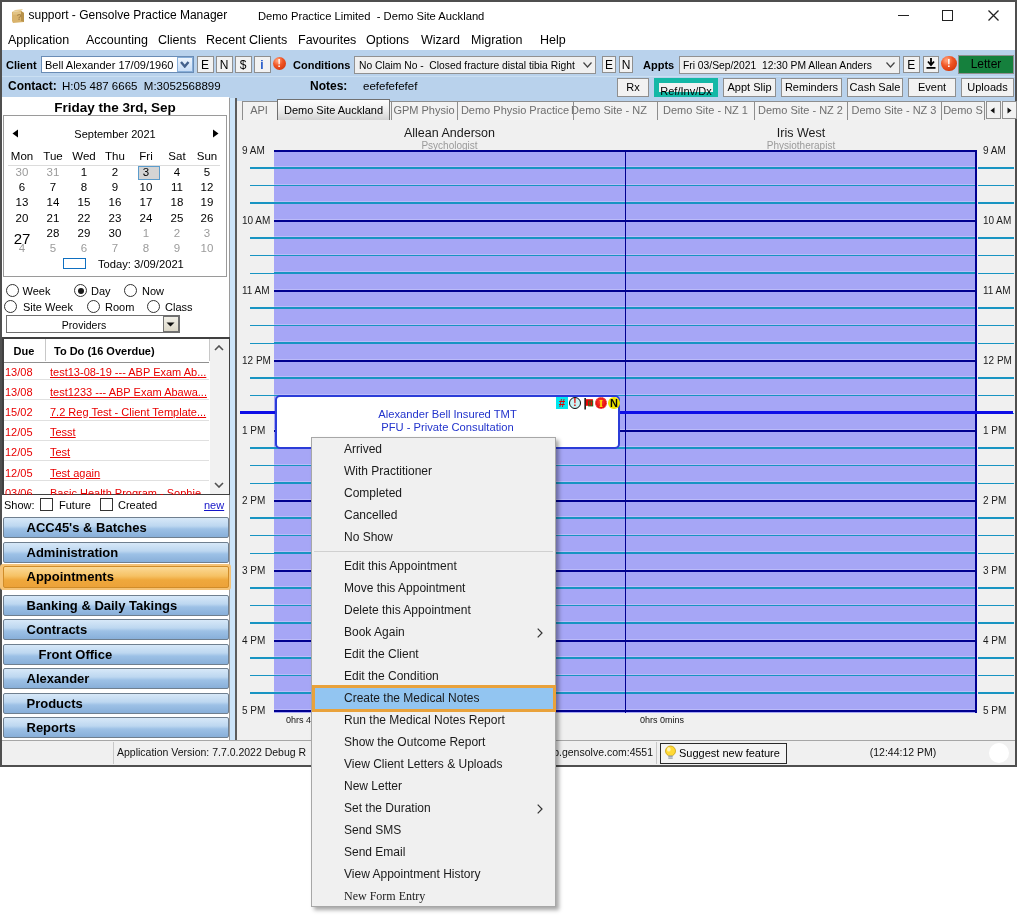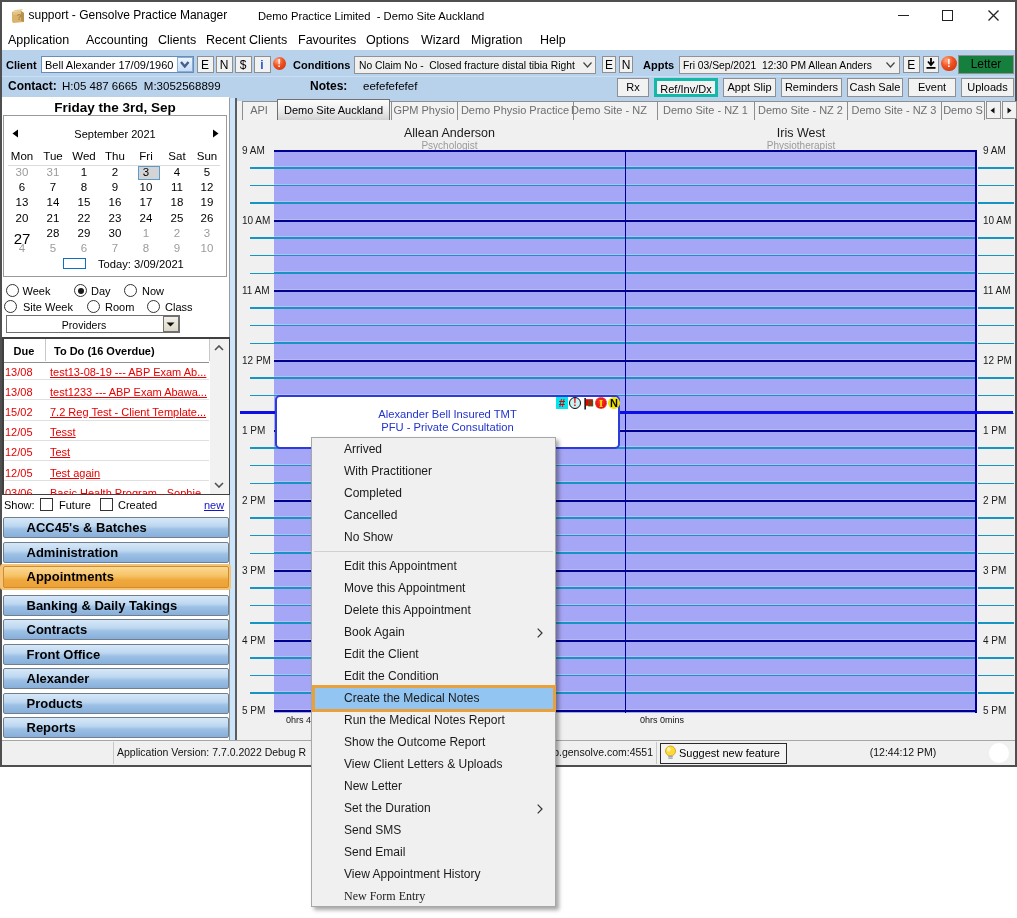--- a/index.html
+++ b/index.html
@@ -65,21 +65,21 @@
     <path d="M5 0 L5 6 M2 3.5 L5 7 L8 3.5" stroke="#000" stroke-width="1.8" fill="none"></path>
     <rect x="0.5" y="9" width="9" height="1.8" fill="#000"></rect>
   </svg>
 <div style="position:absolute;left:941px;top:55.5px;width:15.5px;height:15.5px;border-radius:50%;background:radial-gradient(circle at 36% 28%, #ff9a70 8%, #f05525 40%, #d93c10 75%, #bc3208);color:#fff;font-size:11px;font-weight:bold;text-align:center;line-height:15px;">!</div>
 <div style="position:absolute;left:958px;top:54.5px;width:56px;height:19px;background:#15803d;border:1px solid #8f8f8f;text-align:center;font-size:12px;line-height:17px;">Letter</div>
 <div style="position:absolute;left:8px;top:80px;height:13px;font-size:12px;color:#000;line-height:13px;font-weight:bold;">Contact:</div>
 <div style="position:absolute;left:62px;top:80px;height:13px;font-size:11.5px;color:#000;line-height:13px;text-align:center;">H:05 487 6665&nbsp; M:3052568899</div>
 <div style="position:absolute;left:310px;top:80px;height:13px;font-size:12px;color:#000;line-height:13px;font-weight:bold;">Notes:</div>
 <div style="position:absolute;left:363px;top:80px;height:13px;font-size:11.5px;color:#000;line-height:13px;">eefefefefef</div>
 <div style="position:absolute;left:617px;top:77.5px;width:32px;height:19px;background:#f2f2f2;border:1px solid #8f8f8f;text-align:center;font-size:11px;line-height:17px;">Rx</div>
-<div style="position:absolute;left:654px;top:77.5px;width:64px;height:19px;background:#f2f2f2;border:3px solid #14b8a6;text-align:center;font-size:11px;line-height:17px;">Ref/Inv/Dx</div>
+<div style="position:absolute;left:654px;top:77.5px;width:64px;height:19px;background:#f2f2f2;border:5px solid #14b8a6;text-align:center;font-size:11px;line-height:17px;">Ref/Inv/Dx</div>
 <div style="position:absolute;left:723px;top:77.5px;width:53px;height:19px;background:#f2f2f2;border:1px solid #8f8f8f;text-align:center;font-size:11px;line-height:17px;">Appt Slip</div>
 <div style="position:absolute;left:781px;top:77.5px;width:61px;height:19px;background:#f2f2f2;border:1px solid #8f8f8f;text-align:center;font-size:11px;line-height:17px;">Reminders</div>
 <div style="position:absolute;left:847px;top:77.5px;width:56px;height:19px;background:#f2f2f2;border:1px solid #8f8f8f;text-align:center;font-size:11px;line-height:17px;">Cash Sale</div>
 <div style="position:absolute;left:908px;top:77.5px;width:48px;height:19px;background:#f2f2f2;border:1px solid #8f8f8f;text-align:center;font-size:11px;line-height:17px;">Event</div>
 <div style="position:absolute;left:961px;top:77.5px;width:53px;height:19px;background:#f2f2f2;border:1px solid #8f8f8f;text-align:center;font-size:11px;line-height:17px;">Uploads</div>
 <div style="position:absolute;left:2px;top:97px;width:226.5px;height:643px;background:#fff;"></div>
 <div style="position:absolute;left:228.5px;top:98px;width:8px;height:642px;background:#cde5fa;border-left:1px solid #9a9a9a;border-right:2px solid #5d5d5d;"></div>
 <div style="position:absolute;left:236.5px;top:98px;width:778.5px;height:642px;background:#f0f0f0;"></div>
 <div style="position:absolute;left:236.5px;top:98px;width:778.5px;height:2.5px;background:#b9d2ec;"></div>
 <div style="position:absolute;left:2px;top:100px;width:226px;height:15px;font-size:13.5px;color:#000;line-height:15px;font-weight:bold;text-align:center;">Friday the 3rd, Sep</div>
@@ -204,21 +204,21 @@
 <div style="position:absolute;left:59px;top:498px;height:14px;font-size:11px;color:#000;line-height:14px;">Future</div>
 <div style="position:absolute;left:99.5px;top:497.5px;width:13.5px;height:13.5px;background:#fff;border:1px solid #333;"></div>
 <div style="position:absolute;left:118px;top:498px;height:14px;font-size:11px;color:#000;line-height:14px;">Created</div>
 <div style="position:absolute;left:204px;top:498px;height:14px;font-size:11px;color:#1414c8;line-height:14px;text-decoration:underline;">new</div>
 <div style="position:absolute;left:2.5px;top:517px;width:226px;height:21px;background:linear-gradient(180deg,#d7e8f8 0%,#bdd7f0 42%,#9dc1e6 58%,#88afd9 100%);border:1px solid #6f7f8f;border-radius:2px;font-size:13px;font-weight:bold;color:#000;line-height:20px;padding-left:23px;">ACC45's &amp; Batches</div>
 <div style="position:absolute;left:2.5px;top:541.5px;width:226px;height:21px;background:linear-gradient(180deg,#d7e8f8 0%,#bdd7f0 42%,#9dc1e6 58%,#88afd9 100%);border:1px solid #6f7f8f;border-radius:2px;font-size:13px;font-weight:bold;color:#000;line-height:20px;padding-left:23px;">Administration</div>
 <div style="position:absolute;left:0px;top:563.5px;width:231px;height:26.5px;background:#f5c377;border-radius:3px;"></div>
 <div style="position:absolute;left:2.5px;top:566px;width:226px;height:21.5px;background:linear-gradient(180deg,#fbd996 0%,#f6c264 45%,#efa83c 65%,#eca239 100%);border:1px solid #d08c28;border-radius:2px;font-size:13px;font-weight:bold;color:#000;line-height:20px;padding-left:23px;">Appointments</div>
 <div style="position:absolute;left:2.5px;top:594.5px;width:226px;height:21px;background:linear-gradient(180deg,#d7e8f8 0%,#bdd7f0 42%,#9dc1e6 58%,#88afd9 100%);border:1px solid #6f7f8f;border-radius:2px;font-size:13px;font-weight:bold;color:#000;line-height:20px;padding-left:23px;">Banking &amp; Daily Takings</div>
 <div style="position:absolute;left:2.5px;top:619px;width:226px;height:21px;background:linear-gradient(180deg,#d7e8f8 0%,#bdd7f0 42%,#9dc1e6 58%,#88afd9 100%);border:1px solid #6f7f8f;border-radius:2px;font-size:13px;font-weight:bold;color:#000;line-height:20px;padding-left:23px;">Contracts</div>
-<div style="position:absolute;left:2.5px;top:643.5px;width:226px;height:21px;background:linear-gradient(180deg,#d7e8f8 0%,#bdd7f0 42%,#9dc1e6 58%,#88afd9 100%);border:1px solid #6f7f8f;border-radius:2px;font-size:13px;font-weight:bold;color:#000;line-height:20px;padding-left:23px;">Front Office</div>
+<div style="position:absolute;left:2.5px;top:643.5px;width:226px;height:21px;background:linear-gradient(180deg,#d7e8f8 0%,#bdd7f0 42%,#9dc1e6 58%,#88afd9 100%);border:1px solid #6f7f8f;border-radius:2px;font-size:13px;font-weight:bold;color:#000;line-height:20px;padding-left:35px;">Front Office</div>
 <div style="position:absolute;left:2.5px;top:668px;width:226px;height:21px;background:linear-gradient(180deg,#d7e8f8 0%,#bdd7f0 42%,#9dc1e6 58%,#88afd9 100%);border:1px solid #6f7f8f;border-radius:2px;font-size:13px;font-weight:bold;color:#000;line-height:20px;padding-left:23px;">Alexander</div>
 <div style="position:absolute;left:2.5px;top:692.5px;width:226px;height:21px;background:linear-gradient(180deg,#d7e8f8 0%,#bdd7f0 42%,#9dc1e6 58%,#88afd9 100%);border:1px solid #6f7f8f;border-radius:2px;font-size:13px;font-weight:bold;color:#000;line-height:20px;padding-left:23px;">Products</div>
 <div style="position:absolute;left:2.5px;top:717px;width:226px;height:21px;background:linear-gradient(180deg,#d7e8f8 0%,#bdd7f0 42%,#9dc1e6 58%,#88afd9 100%);border:1px solid #6f7f8f;border-radius:2px;font-size:13px;font-weight:bold;color:#000;line-height:20px;padding-left:23px;">Reports</div>
 <div style="position:absolute;left:242px;top:101px;width:743px;height:19px;background:#f2f2f2;border:1px solid #8e8e8e;border-bottom:none;"></div>
 <div style="position:absolute;left:242px;top:101px;width:34px;height:19px;font-size:11px;color:#6e6e6e;text-align:center;line-height:19px;overflow:hidden;white-space:nowrap;">API</div>
 <div style="position:absolute;left:391px;top:101px;width:66px;height:19px;font-size:11px;color:#6e6e6e;text-align:center;line-height:19px;overflow:hidden;white-space:nowrap;">GPM Physio</div>
 <div style="position:absolute;left:457px;top:101px;width:116px;height:19px;font-size:11px;color:#6e6e6e;text-align:center;line-height:19px;overflow:hidden;white-space:nowrap;">Demo Physio Practice</div>
 <div style="position:absolute;left:567px;top:101px;width:84px;height:19px;font-size:11px;color:#6e6e6e;text-align:center;line-height:19px;overflow:hidden;white-space:nowrap;">Demo Site - NZ</div>
 <div style="position:absolute;left:657px;top:101px;width:97px;height:19px;font-size:11px;color:#6e6e6e;text-align:center;line-height:19px;overflow:hidden;white-space:nowrap;">Demo Site - NZ 1</div>
 <div style="position:absolute;left:754px;top:101px;width:93px;height:19px;font-size:11px;color:#6e6e6e;text-align:center;line-height:19px;overflow:hidden;white-space:nowrap;">Demo Site - NZ 2</div>

